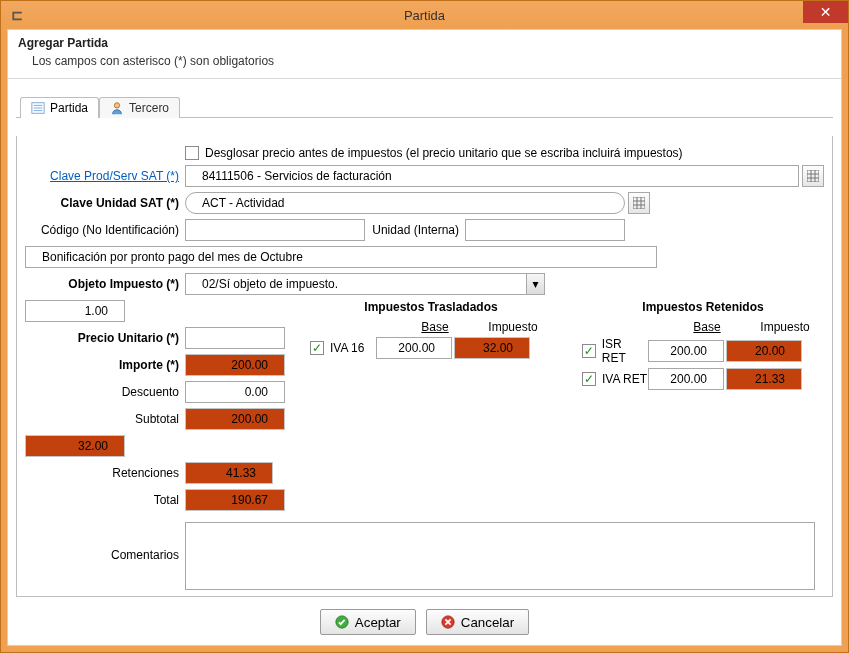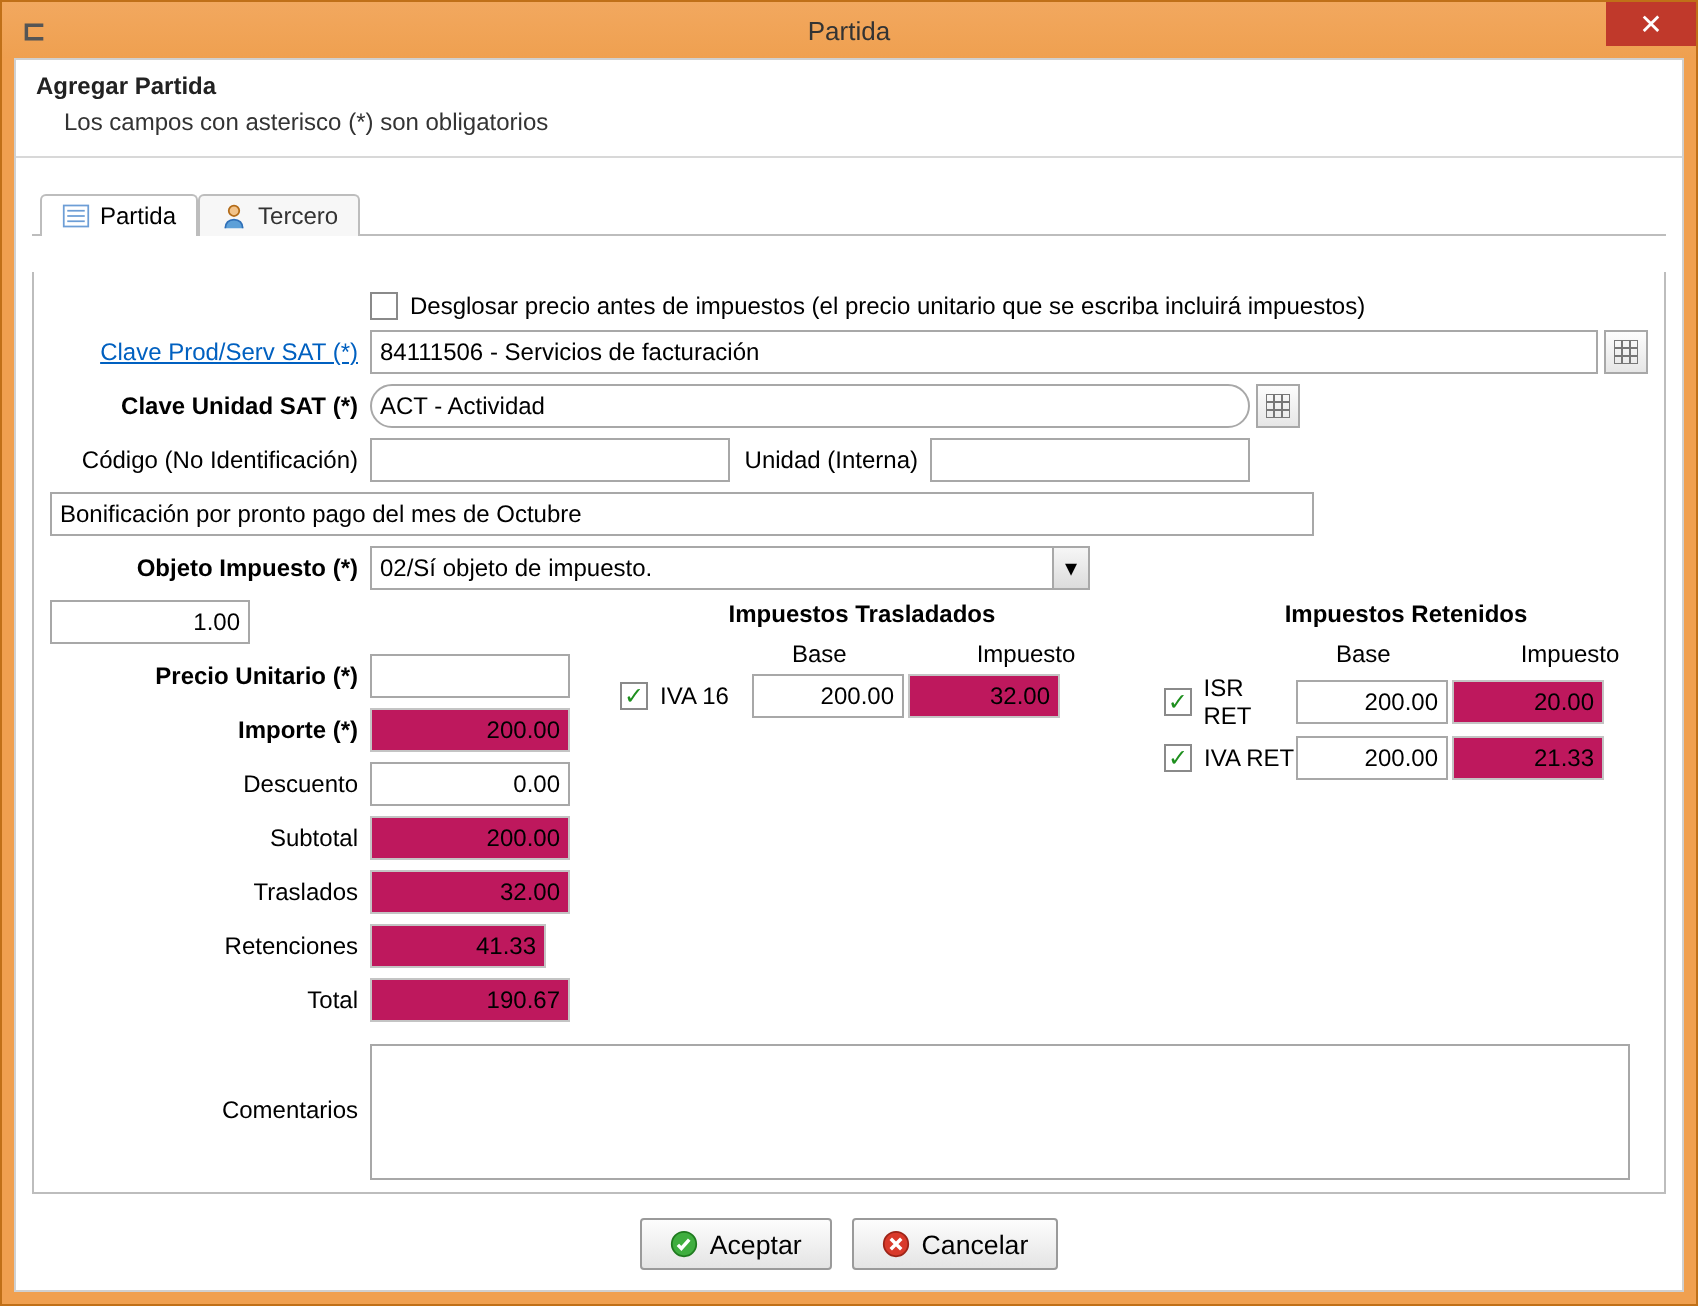--- a/index.html
+++ b/index.html
@@ -65,34 +65,34 @@
 .tab .icon{width:14px;height:14px;}
 .tabbody{
   position:absolute;top:106px;left:8px;right:8px;bottom:48px;
   border:1px solid #bdbdbd;border-top:none;padding:10px 8px;
 }
 .row{display:flex;align-items:center;margin-bottom:5px;}
 .lbl{width:160px;text-align:right;padding-right:6px;color:#000;}
 .lbl.bold{font-weight:bold;}
 .lbl .link{color:#0060c0;text-decoration:underline;}
 input[type=text],select{
-  height:22px;border:1px solid #a8a8a8;padding:1px 4px;font-size:12px;font-family:inherit;background:#fff;
+  height:22px;border:1px solid #a8a8a8;padding:1px 16px;font-size:12px;font-family:inherit;background:#fff;
 }
 input.num{text-align:right;}
-input.ro{background:#be185d;border:1px solid #c4c4c4;}
+input.ro{background:#c2410c;border:1px solid #c4c4c4;}
 .picker{width:22px;height:22px;border:1px solid #a8a8a8;background:linear-gradient(#fdfdfd,#e6e6e6);display:flex;align-items:center;justify-content:center;margin-left:3px;}
 .checkbox{width:14px;height:14px;border:1px solid #8a8a8a;display:inline-flex;align-items:center;justify-content:center;margin-right:6px;background:#fff;}
 .checkbox.checked::after{content:"✓";color:#1e8f1e;font-size:12px;line-height:1;}
 .section-title{font-weight:bold;text-align:center;}
 .leftcol{width:290px;}
 .taxarea{flex:1;display:flex;gap:30px;padding-left:20px;}
 .taxcol{flex:1;}
 .taxhead{display:flex;}
 .taxhead .c1{width:86px;}
-.taxhead .c2{width:78px;text-align:left;}
+.taxhead .c2{width:78px;text-align:center;text-decoration:underline;}
 .taxhead .c3{width:78px;text-align:center;}
 .taxrow{display:flex;align-items:center;margin-top:3px;}
 .taxrow .name{width:66px;display:flex;align-items:center;}
 .taxrow input{width:76px;}
 .comments{width:630px;height:68px;border:1px solid #a8a8a8;resize:none;font-family:inherit;font-size:12px;padding:3px;}
 .footer{position:absolute;left:0;right:0;bottom:10px;display:flex;justify-content:center;gap:10px;}
 .btn{height:26px;padding:4px 14px;border:1px solid #9a9a9a;background:linear-gradient(#fdfdfd,#e4e4e4);border-radius:2px;display:flex;align-items:center;gap:6px;cursor:pointer;}
 .btn .bi{width:14px;height:14px;}
 .sel-highlight{background:#2f6fb7;color:#fff;border:1px solid #2f6fb7;}
 .blueborder{border:1px solid #2f6fb7;}
@@ -203,21 +203,20 @@
             </div>
           <div class="row">
               <div class="lbl">Descuento</div>
               <input class="num blueborder" type="text" style="width: 100px;" value="0.00">
             </div>
           <div class="row">
               <div class="lbl">Subtotal</div>
               <input class="num ro" type="text" style="width: 100px;" readonly="" value="200.00">
             </div>
           <div class="row">
-              <div class="lbl">Traslados</div>
               <input class="num ro" type="text" style="width: 100px;" readonly="" value="32.00">
             </div>
           <div class="row">
               <div class="lbl">Retenciones</div>
               <input class="num ro" type="text" style="width: 88px;" readonly="" value="41.33">
             </div>
           <div class="row">
               <div class="lbl">Total</div>
               <input class="num ro" type="text" style="width: 100px;" readonly="" value="190.67">
             </div>

